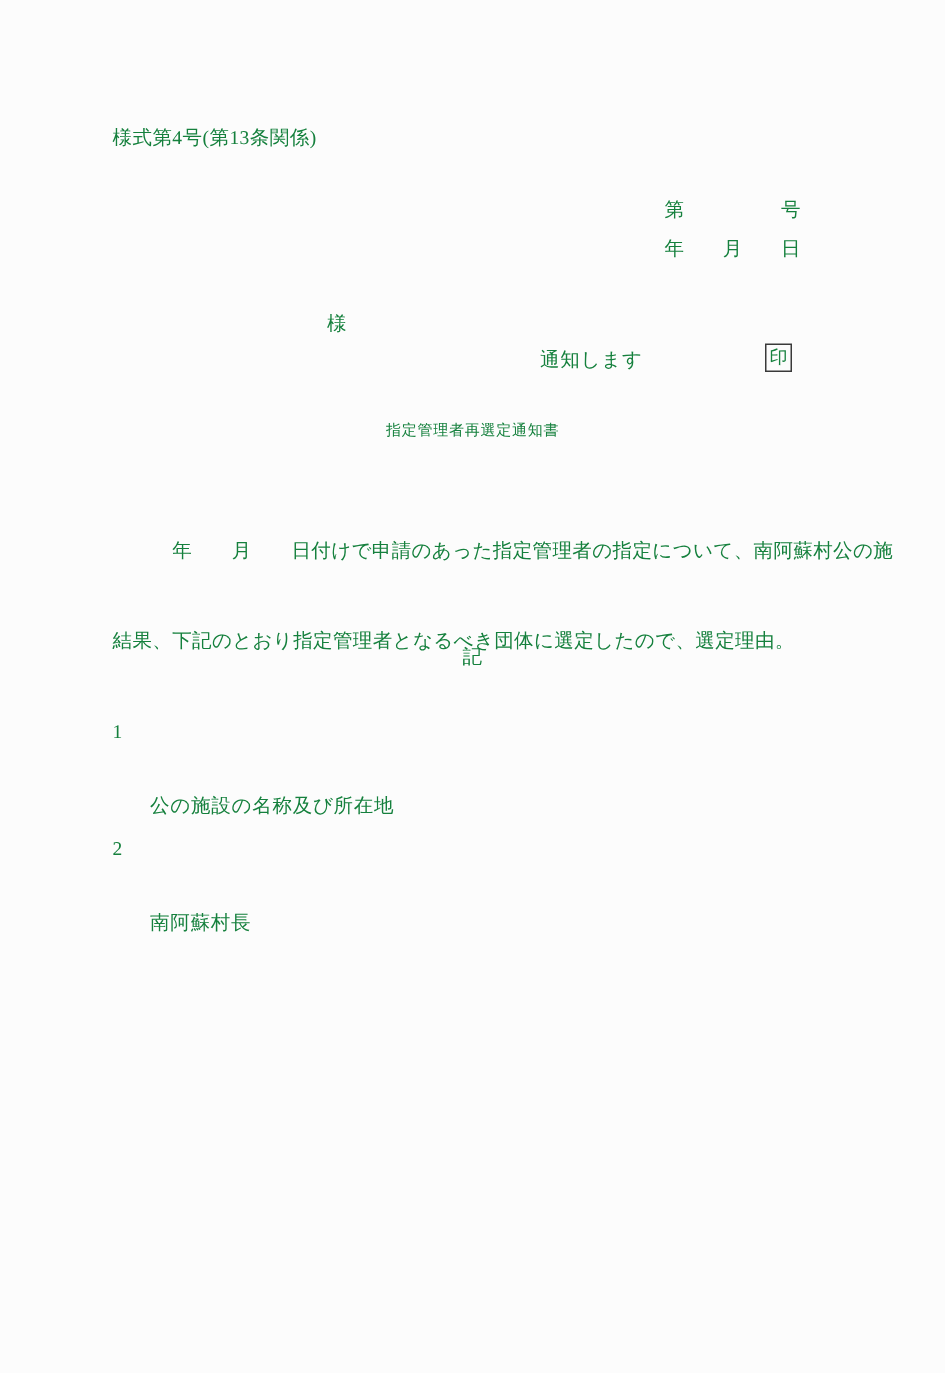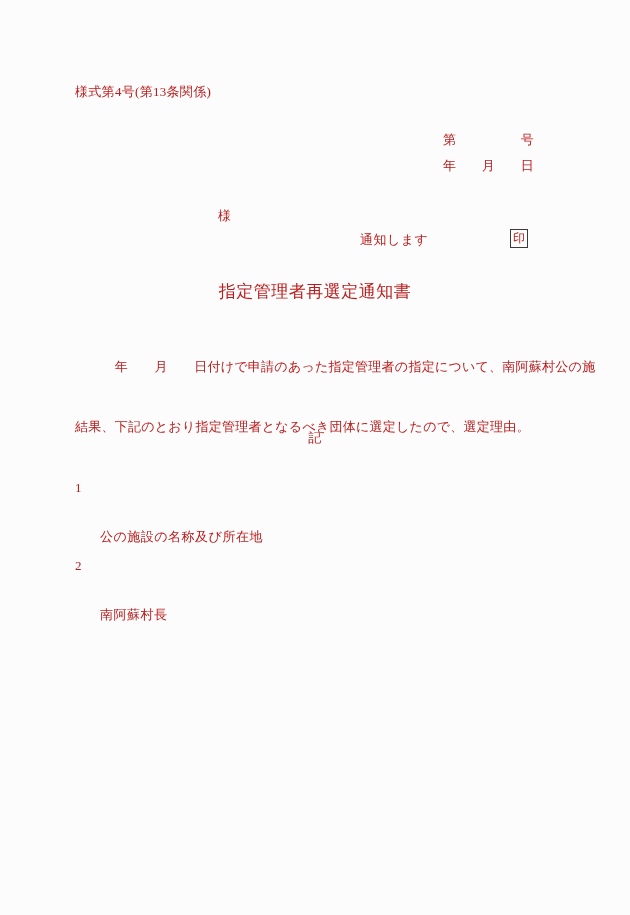--- a/index.html
+++ b/index.html
@@ -5,21 +5,21 @@
   * { margin: 0; padding: 0; box-sizing: border-box; }
   html, body {
     width: 630px; height: 915px;
     background: #fcfcfc;
     font-family: "Liberation Serif", "DejaVu Serif", serif;
   }
   .page {
     position: relative;
     width: 630px; height: 915px;
     background: #fcfcfc;
-    color: #b91c1c;
+    color: #15803d;
     font-size: 13px;
     overflow: hidden;
   }
   .abs { position: absolute; white-space: pre; letter-spacing: 0.3px; }
   .form-label { left: 75px; top: 83px; }
   .number-line {
     left: 443px; top: 131px; width: 91px;
     display: flex; justify-content: space-between;
   }
   .date-line {
@@ -33,21 +33,21 @@
     border: 1px solid #3a3a3a;
     font-size: 12px;
     line-height: 1;
     padding: 2px 2px 3px 2px;
     letter-spacing: 0;
   }
   .doc-title {
     left: 0; right: 0; top: 280px;
     text-align: center;
     letter-spacing: 0.5px;
-    font-size: 17px;
+    font-size: 10px;
   }
   .body-para { left: 75px; top: 321px; width: 482px; }
   .body-line { line-height: 28px; letter-spacing: 0.25px; white-space: pre; }
   .record-marker {
     left: 0; right: 0; top: 429px;
     text-align: center;
   }
   .item { left: 75px; display: flex; }
   .item-1 { top: 480px; }
   .item-2 { top: 558px; }

